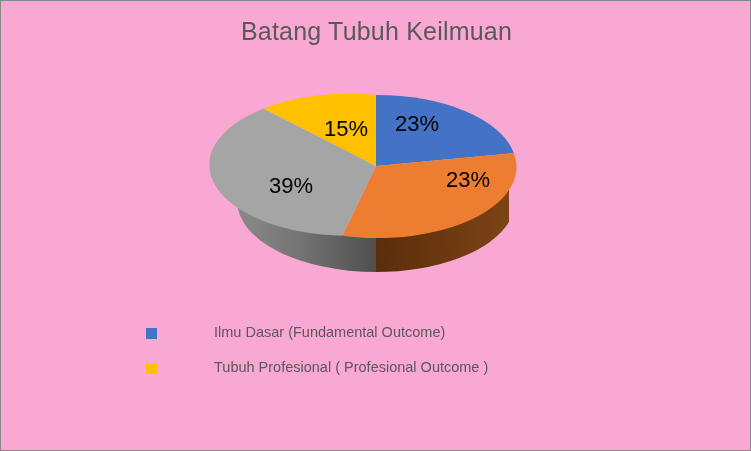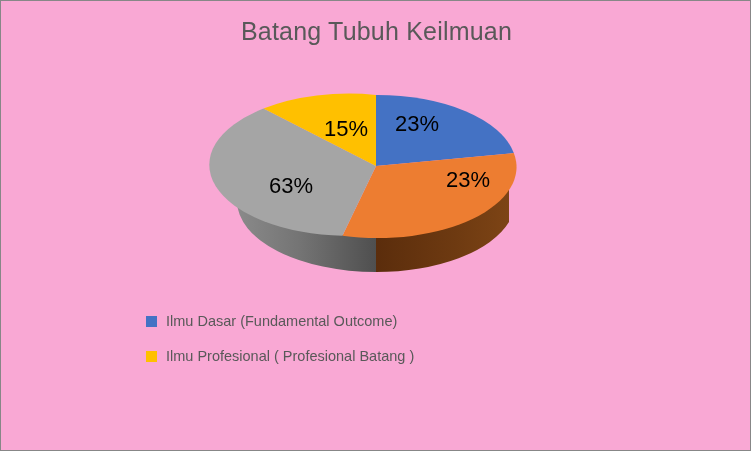--- a/index.html
+++ b/index.html
@@ -53,22 +53,23 @@
     transform: translate(-50%, -50%);
   }
   #legend {
     position: absolute;
     left: 145px;
     top: 303px;
     width: 580px;
   }
   .legend-item {
     display: flex;
-    align-items: center;
+    align-items: flex-end;
     height: 35px;
+    gap: 48px;
   }
   .legend-swatch {
     width: 11px;
     height: 11px;
     flex: 0 0 11px;
     margin-right: 9px;
   }
   .legend-label {
     font-size: 14.5px;
     color: #595959;
@@ -127,33 +128,33 @@
         <path d="M 375 165 L 341.4 234.8 A 139 71 0 0 1 262.5 107.6 Z" fill="#A5A5A5"></path>
       </g>
 
       <g>
         <path d="M 375 165 L 262.5 107.6 A 139 71 0 0 1 375 94 Z" fill="#FFC000"></path>
       </g>
     </svg>
 
     <div class="slice-label" style="left:416px; top:123px;">23%</div>
     <div class="slice-label" style="left:467px; top:179px;">23%</div>
-    <div class="slice-label" style="left:290px; top:185px;">63%</div>
+    <div class="slice-label" style="left:290px; top:185px;">39%</div>
     <div class="slice-label" style="left:345px; top:119px;margin-top:9px;">15%</div>
   </div>
 
   <div id="legend">
 
     <div class="legend-item">
       <span class="legend-swatch" style="background:#4472C4;"></span>
       <span class="legend-label">Ilmu Dasar (Fundamental Outcome)</span>
     </div>
 
 
 
     <div class="legend-item">
       <span class="legend-swatch" style="background:#FFC000;"></span>
-      <span class="legend-label">Ilmu Profesional ( Profesional Batang )</span>
+      <span class="legend-label">Tubuh Profesional ( Profesional Outcome )</span>
     </div>
 
   </div>
 
 </div>
 
 </body></html>

